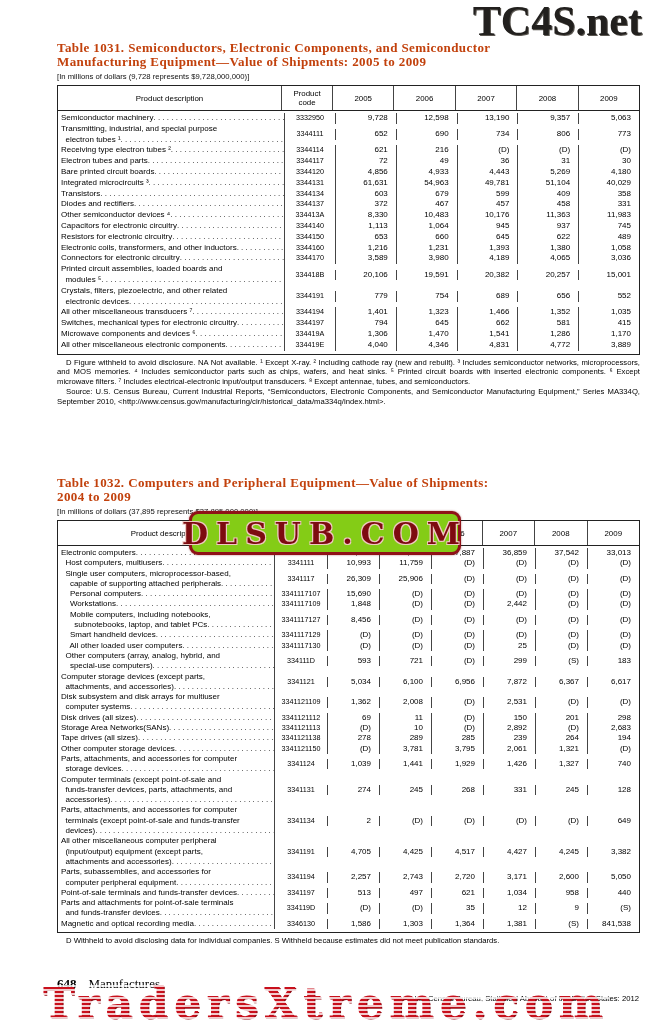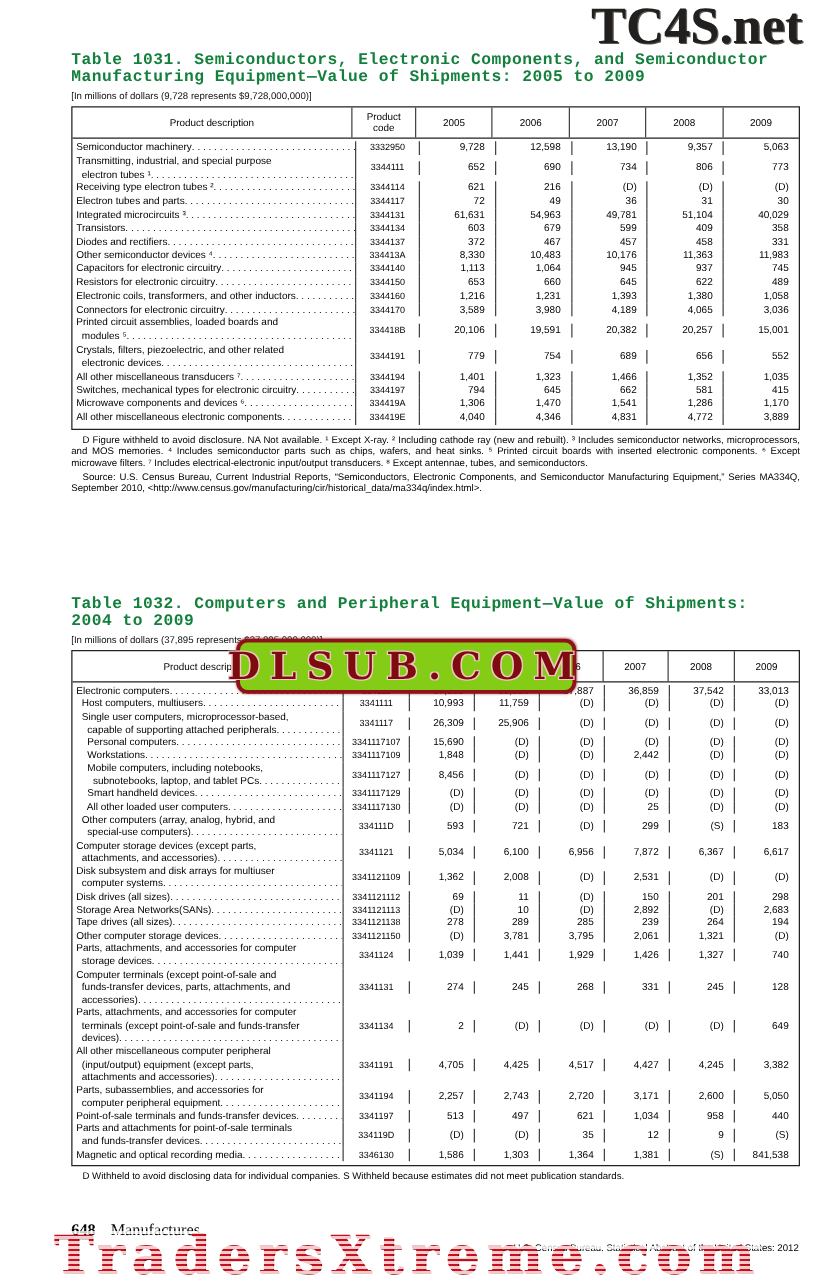--- a/index.html
+++ b/index.html
@@ -1,22 +1,22 @@
 <!DOCTYPE html>
 <html><head>
 <meta charset="utf-8">
 <style>
   html,body{margin:0;padding:0;background:#fff;}
   .page{position:relative;width:652px;height:1024px;background:#fff;overflow:hidden;
         font-family:"Liberation Sans","DejaVu Sans",sans-serif;color:#000;}
   .block{position:absolute;left:57px;width:583px;}
 
   
-  .tbl-title{font-family:Liberation Mono, monospace;font-weight:bold;
-             font-size:13px;line-height:14px;letter-spacing:.4px;color:#15803d;}
+  .tbl-title{font-family:Liberation Serif, serif;font-weight:bold;
+             font-size:13px;line-height:14px;letter-spacing:.4px;color:#c2410c;}
   .units{font-size:7.7px;margin-top:3px;margin-bottom:4px;color:#111;}
 
   
   .stat-table{border:1px solid #222;--lh:10.8px;}
   #table1032{--lh:10.3px;}
   .thead{display:flex;height:24px;border-bottom:1px solid #222;font-size:7.9px;}
   .th{display:flex;align-items:center;justify-content:center;text-align:center;}
   .h-desc{border-right:1px solid #444;}
   .h-code{border-right:1px solid #444;flex-direction:column;line-height:9px;}
   .h-year{flex:1;border-right:1px solid #444;}
@@ -147,20 +147,34 @@
             <div class="c-code">3344117</div>
             <div class="c-val">72</div>
             <div class="c-val">49</div>
             <div class="c-val">36</div>
             <div class="c-val">31</div>
             <div class="c-val">30</div>
           </div>
           <div class="trow">
             <div class="c-desc">
               <div class="dline">
+                <span class="dt">Bare printed circuit boards</span>
+                <span class="dots"></span>
+              </div>
+            </div>
+            <div class="c-code">3344120</div>
+            <div class="c-val">4,856</div>
+            <div class="c-val">4,933</div>
+            <div class="c-val">4,443</div>
+            <div class="c-val">5,269</div>
+            <div class="c-val">4,180</div>
+          </div>
+          <div class="trow">
+            <div class="c-desc">
+              <div class="dline">
                 <span class="dt">Integrated microcircuits ³</span>
                 <span class="dots"></span>
               </div>
             </div>
             <div class="c-code">3344131</div>
             <div class="c-val">61,631</div>
             <div class="c-val">54,963</div>
             <div class="c-val">49,781</div>
             <div class="c-val">51,104</div>
             <div class="c-val">40,029</div>

